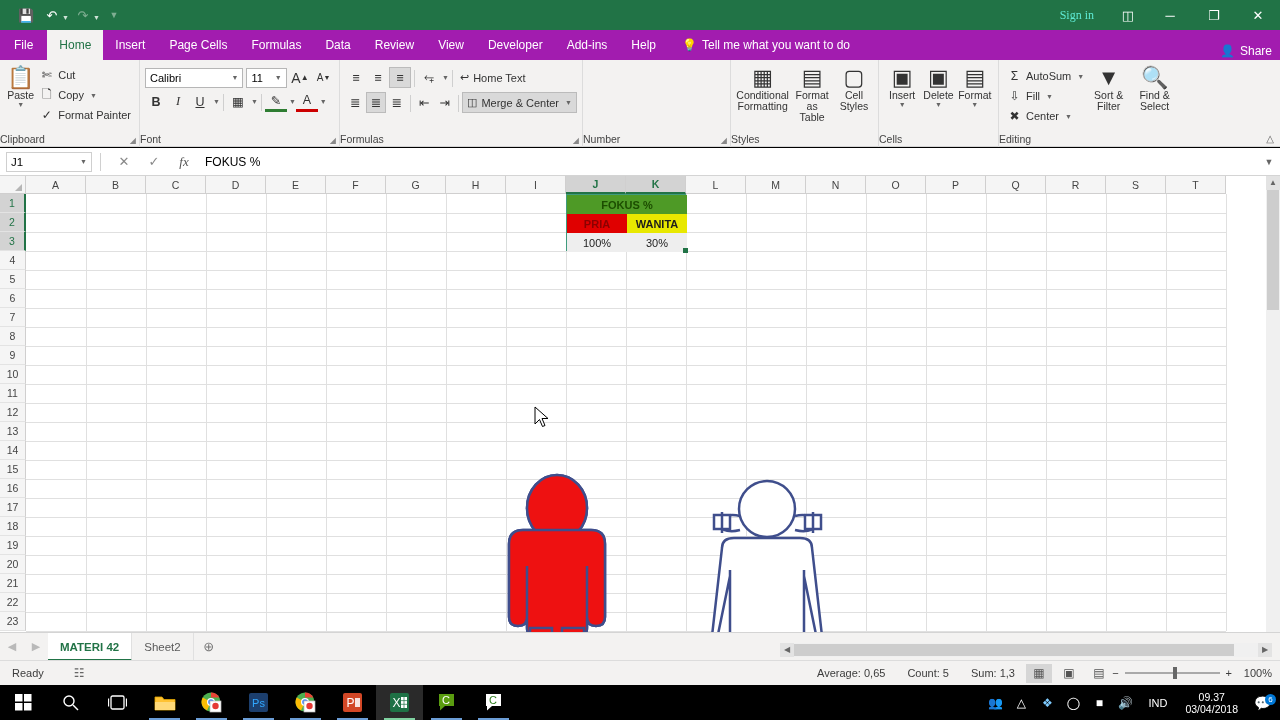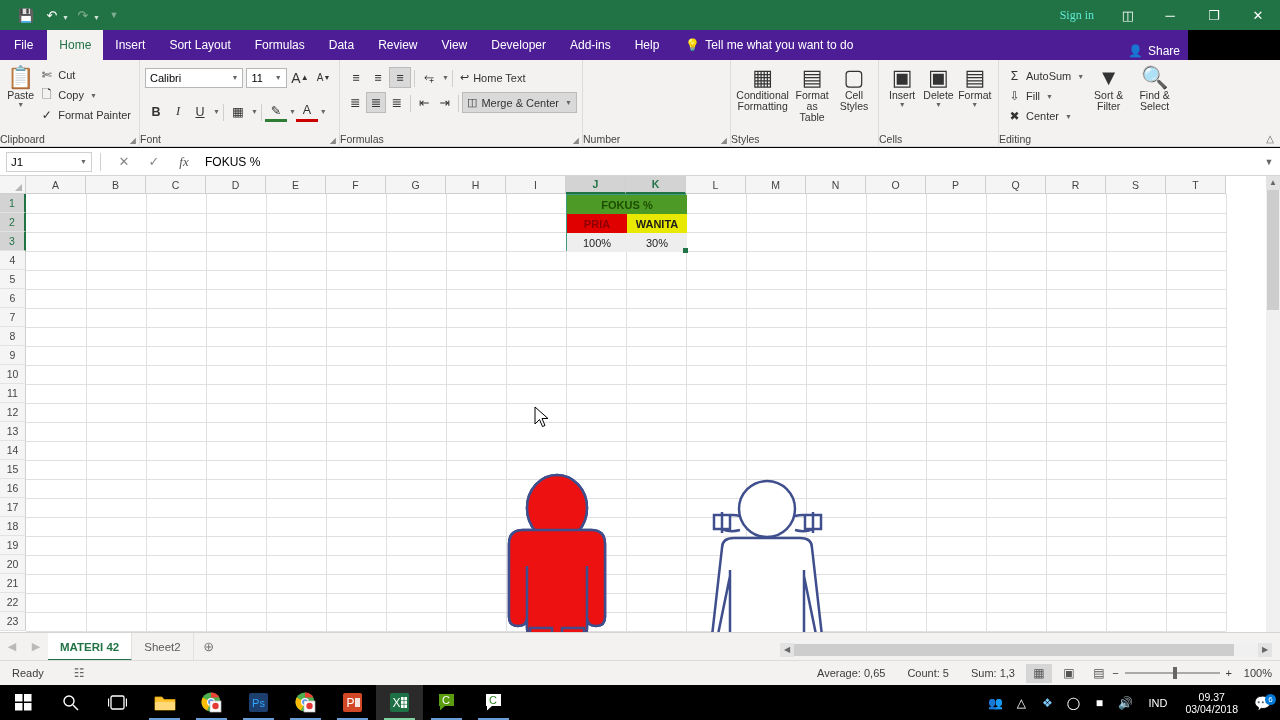--- a/index.html
+++ b/index.html
@@ -26,22 +26,22 @@
     position: absolute; left: 0; width: 1280px; text-align: center;
     color: #fff; font-size: 12.5px; pointer-events: none;
   }
   .win-right { position: absolute; right: 0; top: 0; height: 30px; display: flex; align-items: center; }
   .signin { color: #5eead4; font-size: 12px; padding: 0 14px; font-family: Liberation Serif, serif; }
   .ribbon-opt { color: #fff; width: 40px; text-align: center; font-size: 13px;}
   .wbtn { width: 44px; height: 30px; display:flex; align-items:center; justify-content:center; color:#fff; font-size: 13px;}
 
   
   .tabsrow {
-    position: absolute; top: 30px; left: 0; width: 1188px; height: 30px;
-    background: #4c1d95; display: flex; align-items: flex-start;
+    position: absolute; top: 30px; left: 0; width: 1280px; height: 30px;
+    background: #a21caf; display: flex; align-items: flex-start;
   }
   .rtab {
     padding: 0 12px; height: 30px; line-height: 30px;
     color: #fff; font-size: 12px; white-space: nowrap;
   }
   .rtab.file { padding: 0 14px; }
   .rtab.active { background: #f3f2f1; color: #217346; }
   .tellme {
     color: #fff; font-size: 12px; margin-left: 14px; display:flex; align-items:center; gap:5px;
     height:30px;
@@ -249,21 +249,21 @@
       <div class="wbtn">─</div>
       <div class="wbtn">❐</div>
       <div class="wbtn close">✕</div>
     </div>
   </div>
 
   <div class="tabsrow">
     <div class="rtab file">File</div>
     <div class="rtab active">Home</div>
     <div class="rtab">Insert</div>
-    <div class="rtab">Sort Layout</div>
+    <div class="rtab">Page Cells</div>
     <div class="rtab">Formulas</div>
     <div class="rtab">Data</div>
     <div class="rtab">Review</div>
     <div class="rtab">View</div>
     <div class="rtab">Developer</div>
     <div class="rtab">Add-ins</div>
     <div class="rtab">Help</div>
     <div class="tellme">
       <span class="bulb">💡</span>
       <span>Tell me what you want to do</span>
@@ -297,21 +297,21 @@
             <span class="gl">✓</span>
             <span>Format Painter</span>
           </div>
         </div>
       </div>
       <div class="rgroup-label">Clipboard</div>
       <div class="rgroup-launcher">◢</div>
     </div>
 
     <div class="rgroup" style="width:200px;">
-      <div class="rg-body" style="flex-direction:column; padding-top:3px; gap:13px;">
+      <div class="rg-body" style="flex-direction:column; padding-top:3px; gap:3px;">
         <div style="display:flex; align-items:center; gap:3px;">
           <div class="fontsel">
             <span>Calibri</span>
             <span class="caret-s">▼</span>
           </div>
           <div class="sizesel">
             <span>11</span>
             <span class="caret-s">▼</span>
           </div>
           <div class="iconbtn" style="font-size:14px;">A<sup style="font-size:8px;">▲</sup></div>

